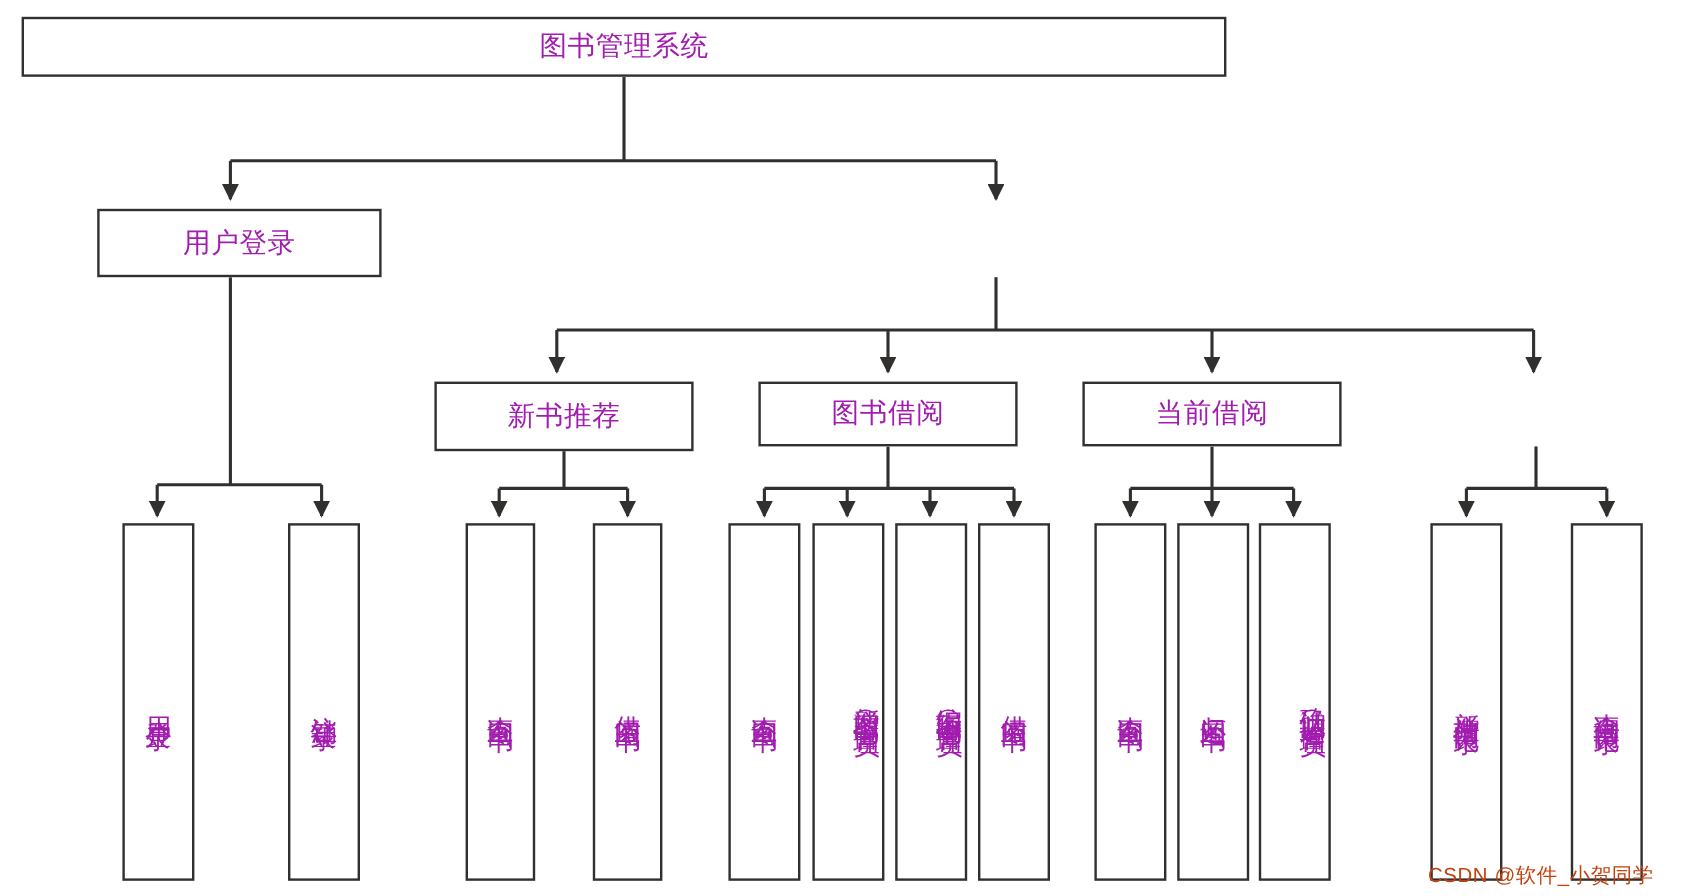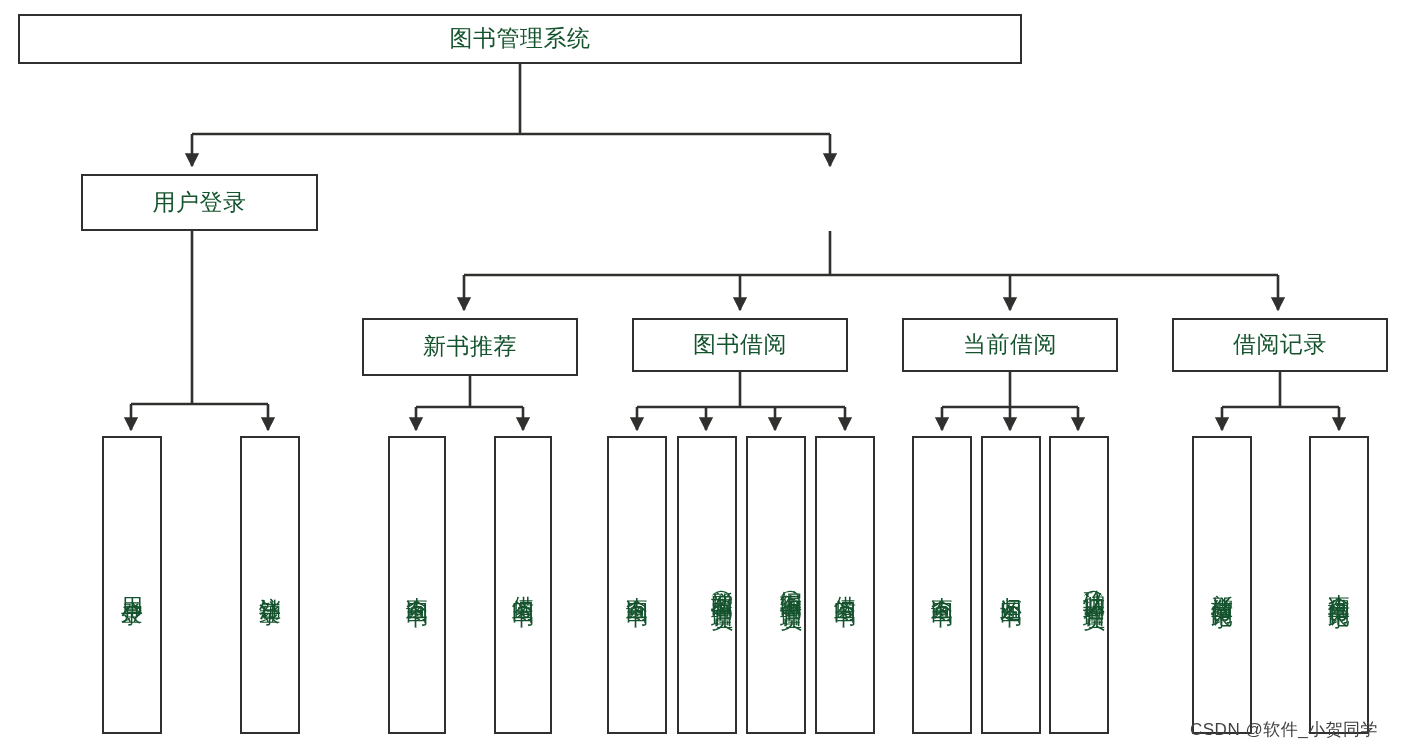--- a/index.html
+++ b/index.html
@@ -28,21 +28,21 @@
     pointer-events: none;
   }
   .node {
     position: absolute;
     box-sizing: border-box;
     background: #ffffff;
     border: 2px solid #31302f;
     display: flex;
     align-items: center;
     justify-content: center;
-    color: #14532d;
+    color: #a21caf;
     line-height: 1.18;
     text-align: center;
   }
   .node.horizontal {
     font-size: 23px;
     letter-spacing: 0.5px;
   }
   .node.vertical {
     writing-mode: vertical-rl;
     text-orientation: upright;
@@ -54,21 +54,21 @@
     justify-content: center;
   }
   .node.vertical.tall-text {
     align-items: center;
   }
   .watermark {
     position: absolute;
     left: 1190px;
     top: 718px;
     font-size: 17px;
-    color: #404040;
+    color: #c2410c;
     letter-spacing: 0.5px;
     white-space: nowrap;
     font-family: "Liberation Sans", sans-serif;
   }
 </style>
 </head>
 <body>
 
 <div id="diagram-root">
 
@@ -122,21 +122,20 @@
     </g>
   </svg>
 
   <div class="node horizontal" style="left:18px; top:14px; width:1004px; height:50px;">图书管理系统</div>
 
   <div class="node horizontal" style="left:81px; top:174px; width:237px; height:57px;">用户登录</div>
 
   <div class="node horizontal" style="left:362px; top:318px; width:216px; height:58px;">新书推荐</div>
   <div class="node horizontal" style="left:902px; top:318px; width:216px; height:54px;">当前借阅</div>
   <div class="node horizontal" style="left:632px; top:318px; width:216px; height:54px;">图书借阅</div>
-  <div class="node horizontal" style="left:1172px; top:318px; width:216px; height:54px;">借阅记录</div>
 
   <div class="node vertical tall-text" style="left:102px; top:436px; width:60px; height:298px;">用户登录</div>
   <div class="node vertical tall-text" style="left:240px; top:436px; width:60px; height:298px;">注销登录</div>
 
   <div class="node vertical tall-text" style="left:388px; top:436px; width:58px; height:298px;">查询图书</div>
   <div class="node vertical tall-text" style="left:494px; top:436px; width:58px; height:298px;">借阅图书</div>
 
   <div class="node vertical tall-text" style="left:607px; top:436px; width:60px; height:298px;">查询图书</div>
   <div class="node vertical" style="left:677px; top:436px; width:60px; height:298px;">新增图书（管理员）</div>
   <div class="node vertical" style="left:746px; top:436px; width:60px; height:298px;">编辑图书（管理员）</div>

